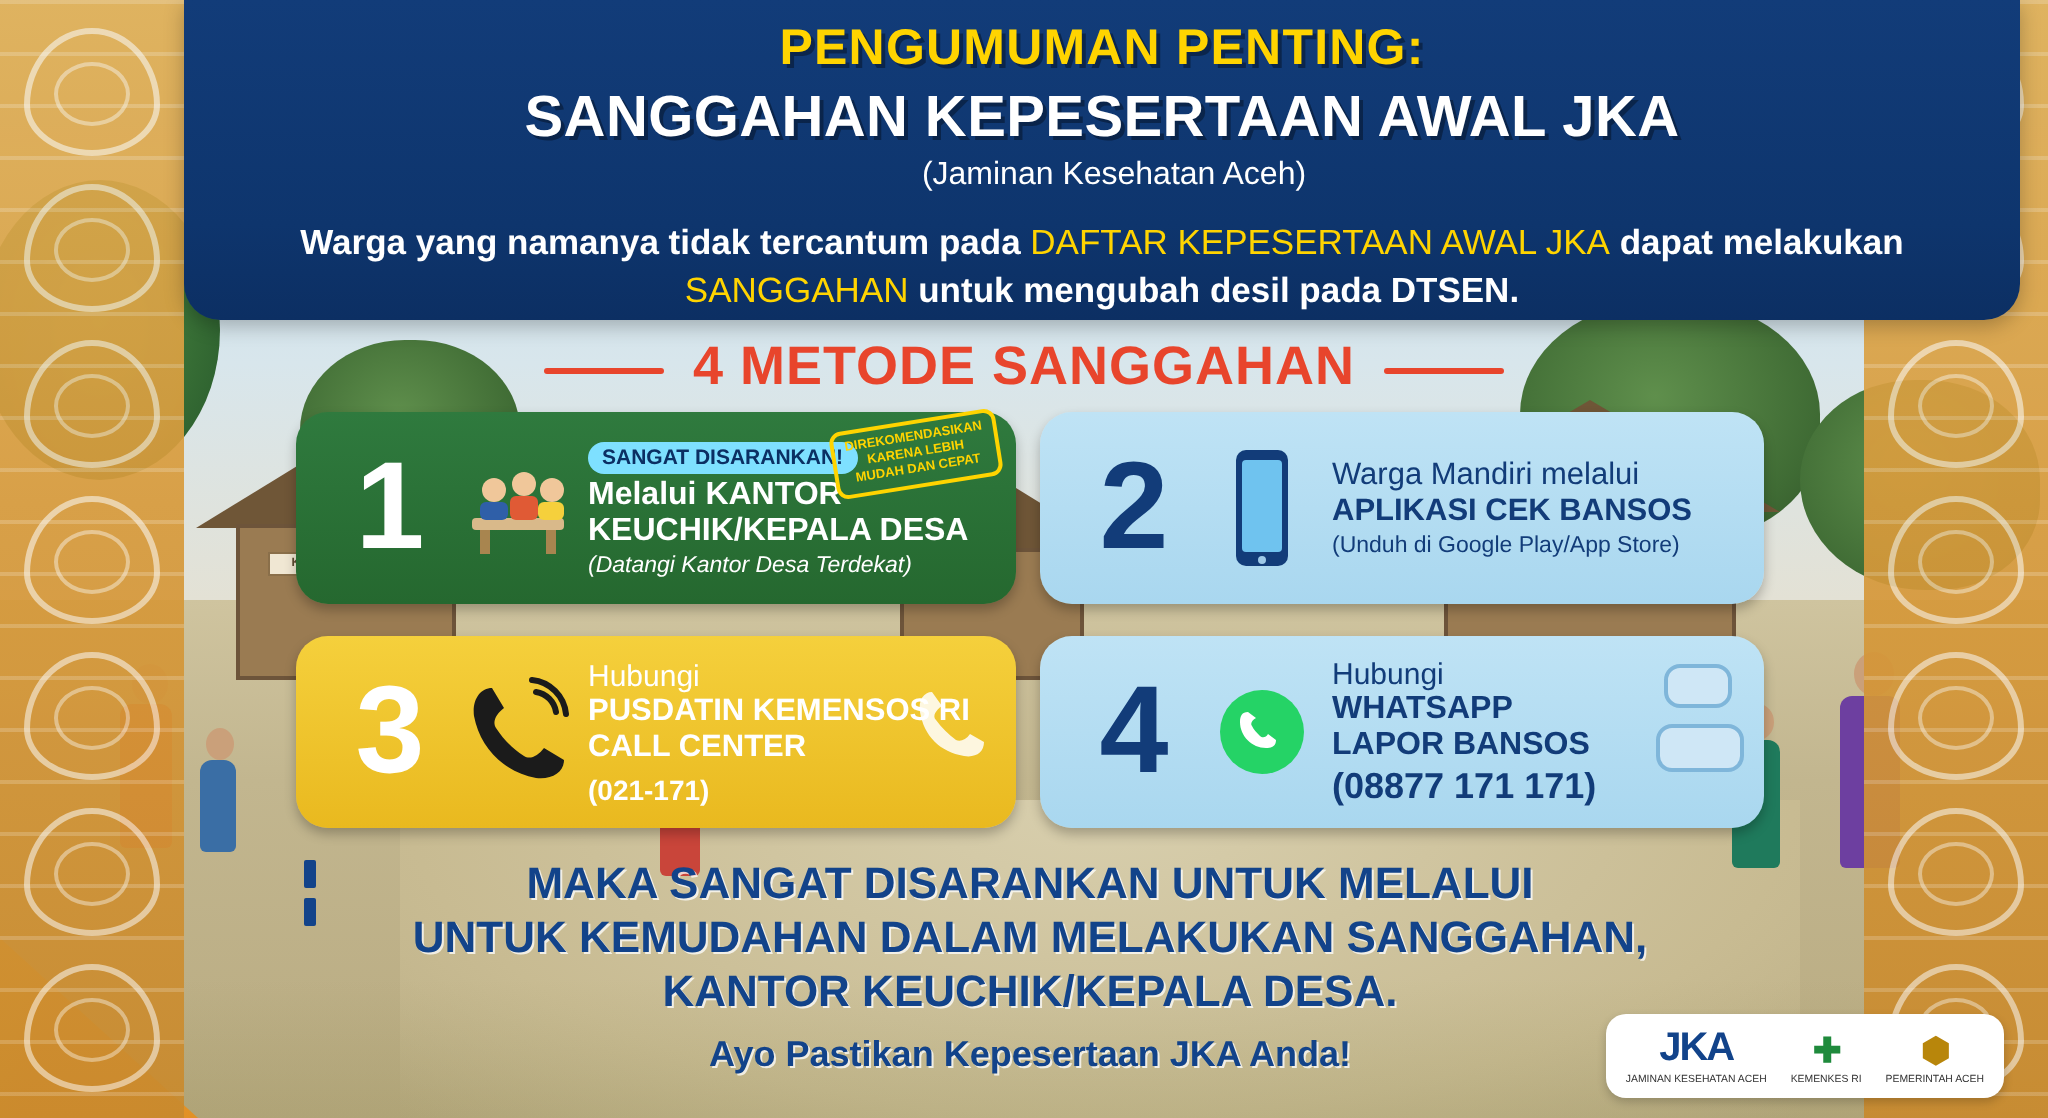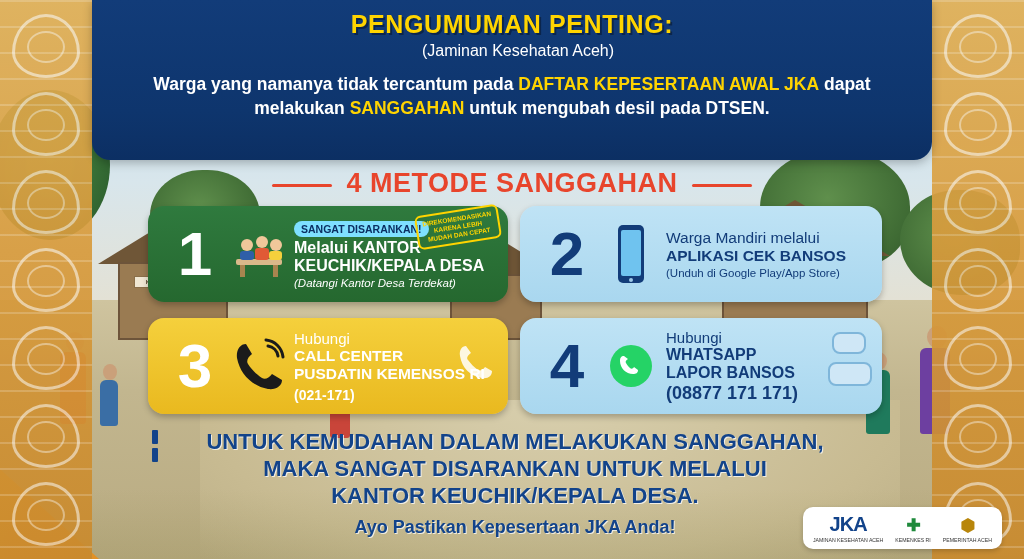--- a/index.html
+++ b/index.html
@@ -79,21 +79,21 @@
     border-radius: 50% 50% 50% 50% / 60% 60% 40% 40%;
   }
   .side-orn .motif:after {
     content: ""; position: absolute; left: 12px; top: 14px; right: 12px; bottom: 12px;
     border: 2px solid rgba(255,255,255,.42);
     border-radius: 50%;
   }
 
   
   .header {
-    position: absolute; left: 92px; top: 0; width: 840px; height: 160px;
+    position: absolute; left: 92px; top: 0; width: 918px; height: 160px;
     background: linear-gradient(180deg, #123c79 0%, #0e356d 70%, #0c2f63 100%);
     border-bottom-left-radius: 18px; border-bottom-right-radius: 18px;
     box-shadow: 0 3px 10px rgba(0,0,0,.25);
     text-align: center;
     padding-top: 10px;
   }
   .hdr-line1 {
     color: #ffd400; font-weight: bold; font-size: 25px; letter-spacing: .6px;
     text-shadow: 2px 2px 0 rgba(0,0,0,.35);
   }
@@ -101,21 +101,21 @@
     color: #ffffff; font-weight: bold; font-size: 29px; letter-spacing: .2px;
     margin-top: 4px; text-shadow: 2px 2px 0 rgba(0,0,0,.35);
   }
   .hdr-line3 {
     color: #ffffff; font-size: 16px; margin-top: 3px; padding-left: 12px;
   }
   .hdr-body {
     margin-top: 12px; color: #ffffff; font-size: 17.5px; line-height: 24px;
     padding: 0 40px; font-weight: 600;
   }
-  .hl { color: #ffd400; font-weight: bold; }
+  .hl { color: #ffd400; font-weight: normal; }
 
   
   .methods-title-wrap {
     position: absolute; left: 0; right: 0; top: 168px; text-align: center;
   }
   .methods-title {
     display: inline-block;
     color: #e8452c; font-weight: bold; font-size: 27px; letter-spacing: .5px;
     position: relative; padding: 0 16px;
   }
@@ -285,20 +285,21 @@
     <div class="motif" style="top:92px;"></div>
     <div class="motif" style="top:170px;"></div>
     <div class="motif" style="top:248px;"></div>
     <div class="motif" style="top:326px;"></div>
     <div class="motif" style="top:404px;"></div>
     <div class="motif" style="top:482px;"></div>
   </div>
 
   <div class="header">
     <div class="hdr-line1">PENGUMUMAN PENTING:</div>
+    <div class="hdr-line2">SANGGAHAN KEPESERTAAN AWAL JKA</div>
     <div class="hdr-line3">(Jaminan Kesehatan Aceh)</div>
     <div class="hdr-body">
       <span>Warga yang namanya tidak tercantum pada </span><span class="hl">DAFTAR KEPESERTAAN AWAL JKA</span><span> dapat melakukan </span><span class="hl">SANGGAHAN</span><span> untuk mengubah desil pada DTSEN.</span>
     </div>
   </div>
 
   <div class="methods-title-wrap">
     <span class="methods-title">4 METODE SANGGAHAN</span>
   </div>
 
@@ -346,22 +347,22 @@
     <div class="num">3</div>
     <div class="icon-box">
       <svg width="54" height="56" viewBox="0 0 54 56" class="ico">
         <path d="M14 6 C8 6 4 12 5 20 C8 36 20 48 36 51 C44 52 50 48 50 42 L40 36 C37 40 33 42 30 40 C24 36 20 32 16 26 C14 23 16 19 20 16 Z" fill="#1b1b1b"></path>
         <path d="M36 8 a12 12 0 0 1 10 10" stroke="#1b1b1b" stroke-width="3" fill="none" stroke-linecap="round"></path>
         <path d="M34 2 a19 19 0 0 1 17 17" stroke="#1b1b1b" stroke-width="3" fill="none" stroke-linecap="round"></path>
       </svg>
     </div>
     <div class="txt">
       <div class="c3-t1">Hubungi</div>
+      <div class="c3-t2">PUSDATIN KEMENSOS RI</div>
       <div class="c3-t2">CALL CENTER</div>
-      <div class="c3-t2">PUSDATIN KEMENSOS RI</div>
       <div class="c3-t3">(021-171)</div>
     </div>
     <svg width="38" height="38" viewBox="0 0 38 38" style="position:absolute;right:14px;top:24px;">
       <path d="M10 4 C6 4 3 8 4 14 C6 26 14 34 26 36 C32 37 36 34 36 29 L29 25 C27 28 24 29 22 28 C18 25 15 22 12 18 C10 16 12 13 15 11 Z" fill="#ffffff" opacity=".85"></path>
     </svg>
   </div>
 
   <div class="card" id="card4">
     <div class="num">4</div>
     <div class="icon-box">
@@ -376,22 +377,22 @@
       <div class="c4-t2">WHATSAPP</div>
       <div class="c4-t2">LAPOR BANSOS</div>
       <div class="c4-t3">(08877 171 171)</div>
     </div>
     <div class="bubble" style="right:16px;top:14px;width:34px;height:22px;"></div>
     <div class="bubble" style="right:10px;top:44px;width:44px;height:24px;"></div>
   </div>
 
   <div class="footer-msg">
     <div class="quote-mark"><i></i><i></i></div>
+    <div class="fm1">MAKA SANGAT DISARANKAN UNTUK MELALUI</div>
     <div class="fm1">UNTUK KEMUDAHAN DALAM MELAKUKAN SANGGAHAN,</div>
-    <div class="fm1">MAKA SANGAT DISARANKAN UNTUK MELALUI</div>
     <div class="fm1">KANTOR KEUCHIK/KEPALA DESA.</div>
     <div class="fm2">Ayo Pastikan Kepesertaan JKA Anda!</div>
   </div>
 
   <div class="logos">
     <div class="logo">
       <div class="mark">JKA</div>
       <div class="cap">JAMINAN KESEHATAN ACEH</div>
     </div>
     <div class="logo logo-green">

